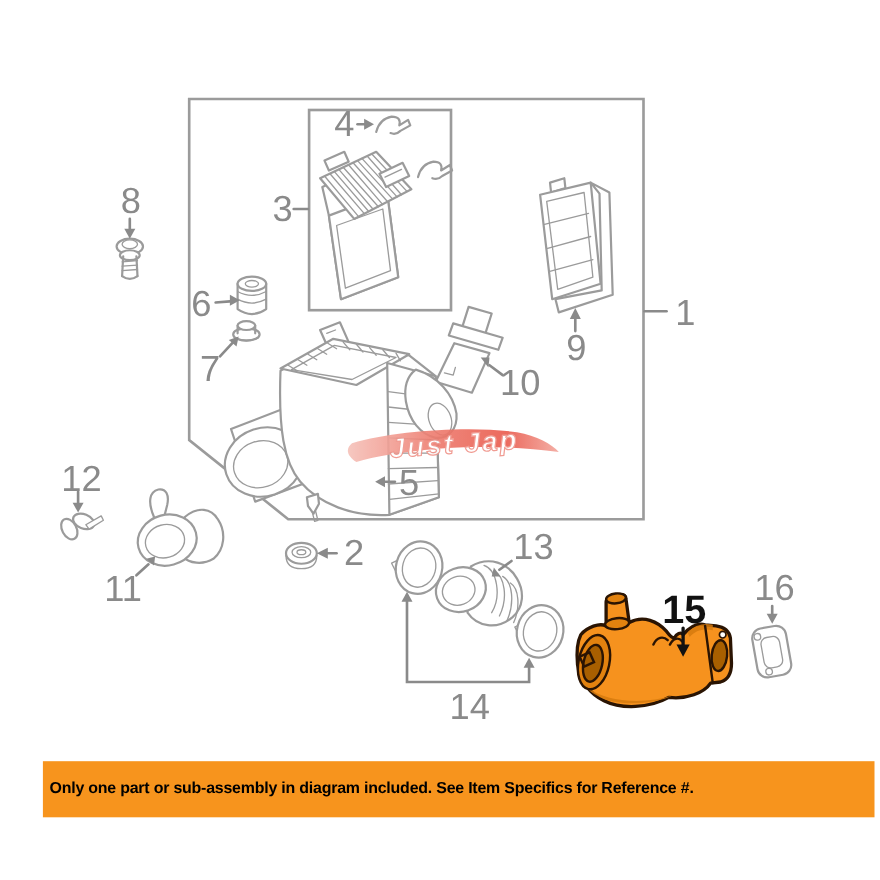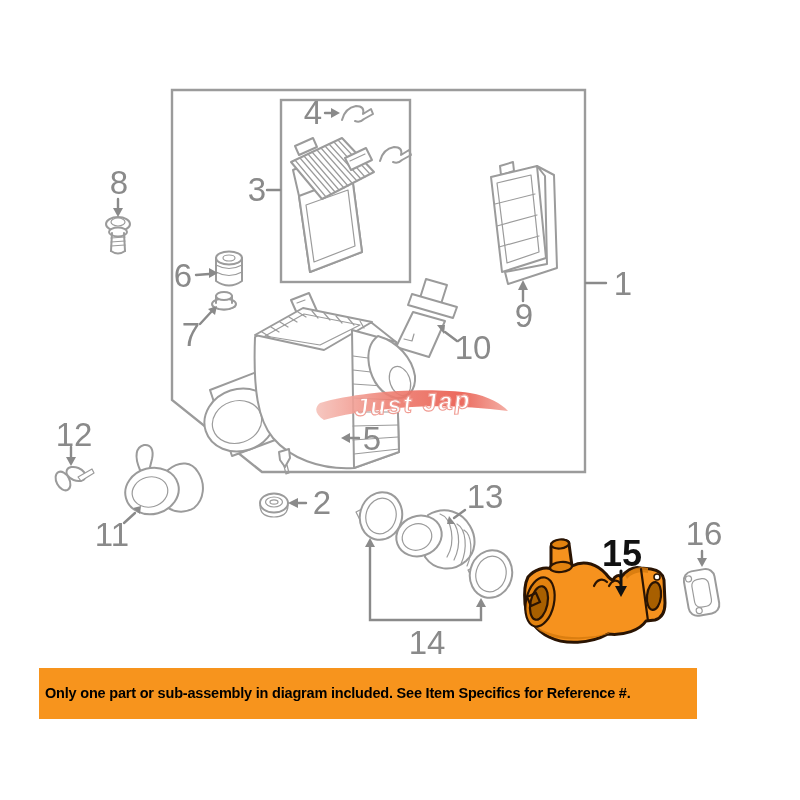--- a/index.html
+++ b/index.html
@@ -21,21 +21,21 @@
   .hl      {fill:var(--highlight,#f6921e);stroke:var(--highlight-outline,#2a1403);stroke-width:3;stroke-linejoin:round;}
   .hl-ln   {fill:none;stroke:var(--highlight-outline,#2a1403);stroke-width:2.2;stroke-linecap:round;}
   .hl-dark {fill:#a85f00;stroke:var(--highlight-outline,#2a1403);stroke-width:2.2;}
   .hl-mid  {fill:#e2820f;stroke:var(--highlight-outline,#2a1403);stroke-width:2.2;}
   .hl-shade{fill:#d67a0e;stroke:none;opacity:.85;}
   
   .wm-text{font-family:"Liberation Sans",sans-serif;font-style:italic;font-weight:bold;
            font-size:25px;letter-spacing:2px;fill:#ffffff;stroke:#ef9288;stroke-width:1.1;
            text-anchor:middle;}
   
-  .banner{position:absolute;left:39px;top:668px;width:658px;height:51px;box-sizing:border-box;
+  .banner{position:absolute;left:39px;top:692px;width:756px;height:51px;box-sizing:border-box;
           background:var(--banner-bg,#f7941d);color:#000;display:flex;flex-direction:column;
           justify-content:center;padding-left:6px;}
   .banner div{font-weight:bold;font-size:14.5px;line-height:23px;letter-spacing:-0.2px;white-space:nowrap;}
 </style>
 </head>
 <body>
 
 <div class="stage">
 
 <svg width="800" height="800" viewBox="0 0 800 800">

